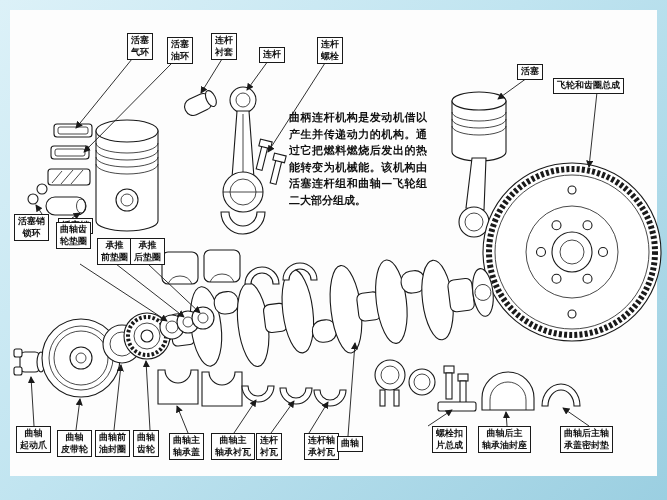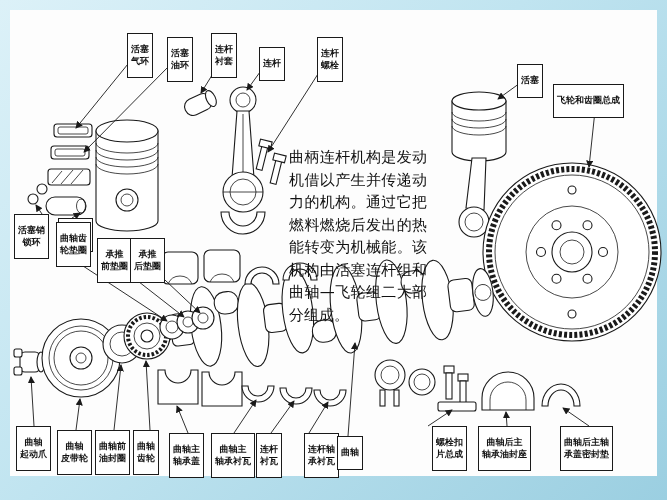--- a/index.html
+++ b/index.html
@@ -11,24 +11,24 @@
   .paper { position:absolute; left:10px; top:10px; width:647px; height:466px;
            background:#fdfdfd; z-index:1; }
   .art   { position:absolute; left:0; top:0; width:667px; height:500px; z-index:2; }
   .art path, .art rect, .art circle, .art ellipse { fill:#ffffff; stroke:#1a1a1a; stroke-width:1.1; }
   .art .ln     { fill:none; stroke:#1a1a1a; stroke-width:0.8; }
   .art .teeth  { fill:none; stroke:#1a1a1a; stroke-width:6;   stroke-dasharray:3 2.2; }
   .art .teeth2 { fill:none; stroke:#1a1a1a; stroke-width:4;   stroke-dasharray:2.5 2; }
   .art line.leader { stroke:#1a1a1a; stroke-width:0.9; fill:none; }
   .art .arrow  { fill:#1a1a1a; stroke:none; }
   .lbl  { position:absolute; z-index:3; background:#ffffff; border:1px solid #1a1a1a;
-          padding:10px 3px; font-size:9px; line-height:1.3; font-weight:bold; color:#111;
+          padding:1px 3px; font-size:9px; line-height:1.3; font-weight:bold; color:#111;
           text-align:center; white-space:pre-line; }
   .desc { position:absolute; z-index:3; left:289px; top:110px; width:138px;
-          font-size:15px; font-weight:normal; line-height:1.5; color:#111; text-align:justify;margin-top:36px; }
+          font-size:11px; font-weight:bold; line-height:1.5; color:#111; text-align:justify; }
 </style>
 </head>
 <body>
 
 <div class="stage">
   <div class="paper"></div>
 
   <svg class="art" viewBox="0 0 667 500" xmlns="http://www.w3.org/2000/svg">
     <defs>
       <marker id="arr" markerWidth="8" markerHeight="8" viewBox="0 0 8 8" refX="7" refY="4" orient="auto">
@@ -251,21 +251,21 @@
   <div class="lbl" style="left:127px;top:33px">活塞
 气环</div>
   <div class="lbl" style="left:167px;top:37px">活塞
 油环</div>
   <div class="lbl" style="left:211px;top:33px">连杆
 衬套</div>
   <div class="lbl" style="left:259px;top:47px">连杆</div>
   <div class="lbl" style="left:317px;top:37px">连杆
 螺栓</div>
   <div class="lbl" style="left:517px;top:64px">活塞</div>
-  <div class="lbl" style="left:553px;top:84px">飞轮和齿圈总成</div>
+  <div class="lbl" style="left:553px;top:78px">飞轮和齿圈总成</div>
   <div class="lbl" style="left:14px;top:214px">活塞销
 锁环</div>
   <div class="lbl" style="left:58px;top:218px">活塞销</div>
   <div class="lbl" style="left:56px;top:222px">曲轴齿
 轮垫圈</div>
   <div class="lbl" style="left:97px;top:238px">承推
 前垫圈</div>
   <div class="lbl" style="left:130px;top:238px">承推
 后垫圈</div>
   <div class="lbl" style="left:16px;top:426px">曲轴

